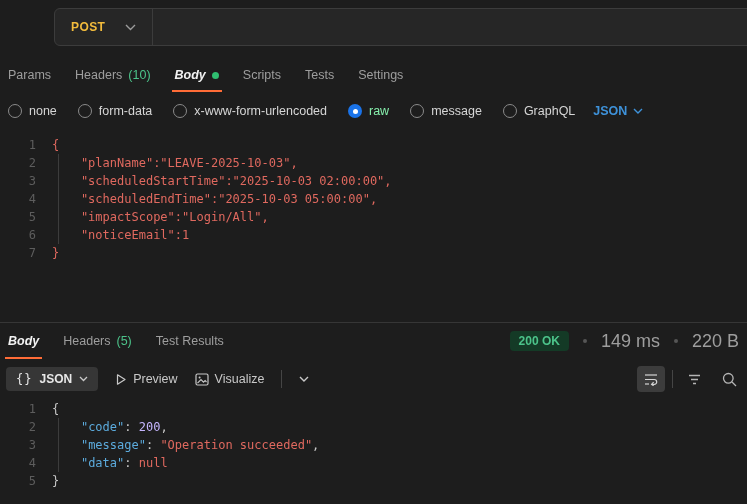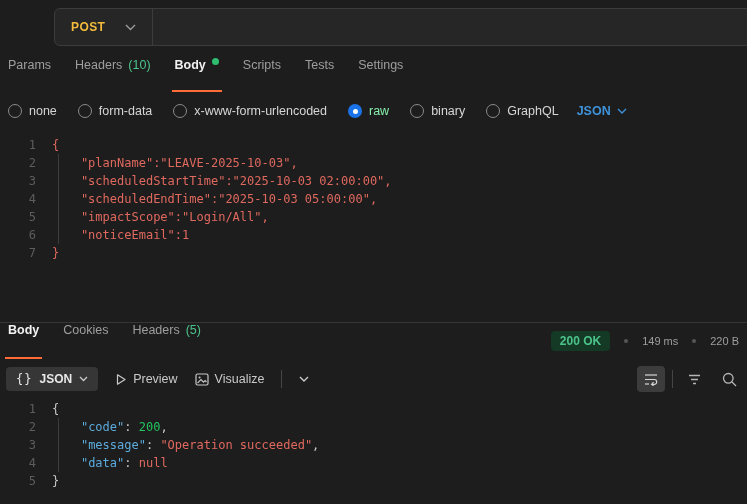--- a/index.html
+++ b/index.html
@@ -28,22 +28,22 @@
   .url-row{position:absolute;top:8px;left:8px;right:0;height:38px;display:flex;gap:14px;margin-left:46px;}
   .url-box{flex:none;width:706px;height:38px;border:1px solid var(--border);border-radius:6px;background:#262626;display:flex;align-items:center;overflow:hidden;}
   .method-wrap{display:flex;align-items:center;gap:20px;padding:0 16px 0 16px;height:100%;cursor:pointer;}
   .method{color:var(--method);font-weight:700;font-size:12px;letter-spacing:.4px;}
   .divider-v{width:1px;height:38px;background:var(--border);flex:none;}
   .url-text{padding-left:14px;font-size:12.5px;color:#ededed;white-space:nowrap;overflow:hidden;}
   .send-btn{flex:none;width:26px;height:38px;background:var(--send);border-radius:6px 0 0 6px;color:#fff;font-weight:700;font-size:13px;display:flex;align-items:center;justify-content:center;cursor:pointer;}
 
   
   .req-tabs{position:absolute;top:58px;left:0;right:0;height:34px;display:flex;align-items:center;padding-left:8px;gap:24px;font-size:12.5px;color:var(--tab-gray);}
-  .tab{position:relative;height:100%;display:flex;gap:6px;cursor:pointer;}
-  .tab.active{color:#f2f2f2;font-weight:700;}
+  .tab{position:relative;height:100%;display:flex;align-items:center;gap:6px;cursor:pointer;}
+  .tab.active{color:#f2f2f2;font-weight:700;font-style:italic;}
   .tab.active::after{content:"";position:absolute;left:-3px;right:-3px;bottom:0;height:2px;background:var(--accent);}
   .tab .count{color:var(--green);}
   .tab .dot{width:7px;height:7px;border-radius:50%;background:#2fbe70;}
 
   
   .mode-row{position:absolute;top:98px;left:0;right:0;height:26px;display:flex;align-items:center;padding-left:8px;gap:21px;font-size:12.5px;color:#d6d6d6;}
   .mode{display:flex;align-items:flex-end;gap:7px;cursor:pointer;}
   .radio{width:14px;height:14px;border-radius:50%;border:1px solid #8a8a8a;position:relative;flex:none;}
   .mode.checked .radio{border:none;background:var(--radio);}
   .mode.checked .radio::after{content:"";position:absolute;inset:4.5px;border-radius:50%;background:#fff;}
@@ -53,30 +53,30 @@
   
   .editor{position:absolute;left:0;right:0;font-family:"DejaVu Sans Mono",monospace;font-size:12px;line-height:18px;}
   #request-editor{top:136px;}
   #response-editor{top:400px;}
   .code-line{display:flex;position:relative;height:18px;white-space:pre;}
   .ln{flex:none;width:36px;text-align:right;color:#5d5d5d;}
   .code{padding-left:16px;}
   .guide{position:absolute;left:58px;top:0;bottom:0;width:1px;background:#3c3c3c;}
   .tok-str{color:#e0695f;}
   .tok-key{color:#5cabdd;}
-  .tok-num{color:#22c55e;text-align:center;}
+  .tok-num{color:#c4b5fd;text-align:center;}
   .tok-pun{color:#c8c8c8;}
 
   
   .resp-sep{position:absolute;top:322px;left:0;right:0;height:1px;background:#363636;}
   .resp-tabs{position:absolute;top:323px;left:0;right:0;height:36px;display:flex;align-items:center;padding:0 8px 0 8px;gap:24px;font-size:12.5px;color:var(--tab-gray);}
   .resp-meta{margin-left:auto;display:flex;align-items:center;gap:14px;}
   .status-badge{background:#143a26;color:var(--green);font-size:12px;font-weight:600;padding:3px 9px;border-radius:4px;}
   .meta-dot{width:4px;height:4px;border-radius:50%;background:#565656;}
-  .meta-text{color:#9e9e9e;font-size:11px;white-space:nowrap;text-align:right;}
+  .meta-text{color:#9e9e9e;font-size:18px;white-space:nowrap;text-align:right;}
 
   .resp-toolbar{position:absolute;top:360px;left:0;right:0;height:38px;display:flex;align-items:center;padding:0 4px 0 6px;gap:17px;}
   .json-btn{background:#363636;border-radius:4px;padding:5px 10px;display:flex;align-items:center;gap:7px;color:#e8e8e8;font-size:12px;font-weight:600;cursor:pointer;}
   .braces{font-family:"DejaVu Sans Mono",monospace;font-weight:400;font-size:12px;letter-spacing:1px;color:#e8e8e8;}
   .tool-item{display:flex;align-items:center;gap:6px;color:#c9c9c9;font-size:12.5px;cursor:pointer;}
   .tool-div{width:1px;height:18px;background:#454545;flex:none;}
   .tool-right{margin-left:auto;display:flex;align-items:center;gap:7px;}
   .icon-btn{width:28px;height:26px;display:flex;align-items:center;justify-content:center;border-radius:4px;cursor:pointer;}
   .icon-btn.active{background:#3c3c3c;}
   .chev{flex:none;}
@@ -132,21 +132,21 @@
   <div class="mode">
       <span class="radio"></span>
       <span class="mode-label">x-www-form-urlencoded</span>
     </div>
   <div class="mode checked">
       <span class="radio"></span>
       <span class="mode-label">raw</span>
     </div>
   <div class="mode">
       <span class="radio"></span>
-      <span class="mode-label">binary</span>
+      <span class="mode-label">message</span>
     </div>
   <div class="mode">
       <span class="radio"></span>
       <span class="mode-label">GraphQL</span>
     </div>
   <div class="lang-select">
     <span>JSON</span>
     <svg class="chev" width="10" height="6" viewBox="0 0 10 6" fill="none">
         <path d="M1 1l4 4 4-4" stroke="#3e92da" stroke-width="1.4"></path>
       </svg>
@@ -163,25 +163,25 @@
     <div class="code-line"><span class="ln">7</span><span class="code"><span class="tok-str">}</span></span></div>
   </div>
 
 <div class="resp-sep"></div>
 
 <div class="resp-tabs">
   <div class="tab active">
       <span>Body</span>
     </div>
   <div class="tab">
-      <span>Cookies</span>
-    </div>
-  <div class="tab">
       <span>Headers</span>
       <span class="count">(5)</span>
+    </div>
+  <div class="tab">
+      <span>Test Results</span>
     </div>
   <div class="resp-meta">
     <span class="status-badge">200 OK</span>
     <span class="meta-dot"></span>
     <span class="meta-text">149 ms</span>
     <span class="meta-dot"></span>
     <span class="meta-text">220 B</span>
   </div>
 </div>
 

